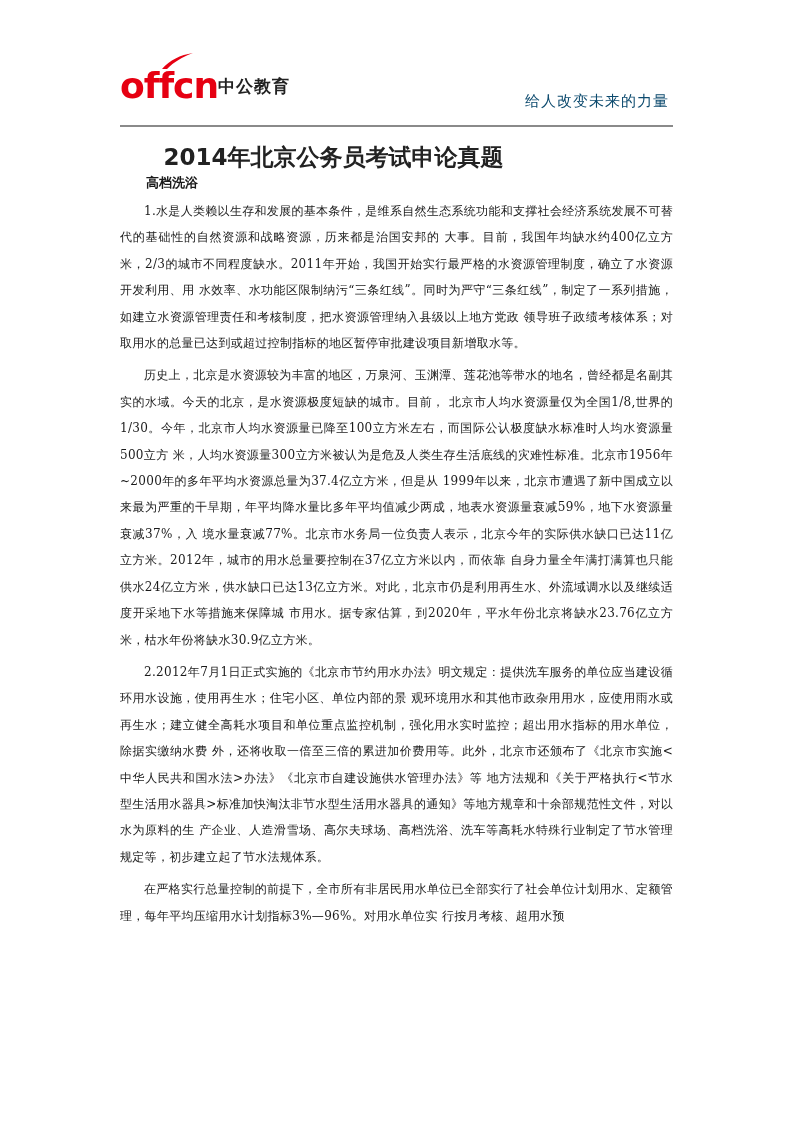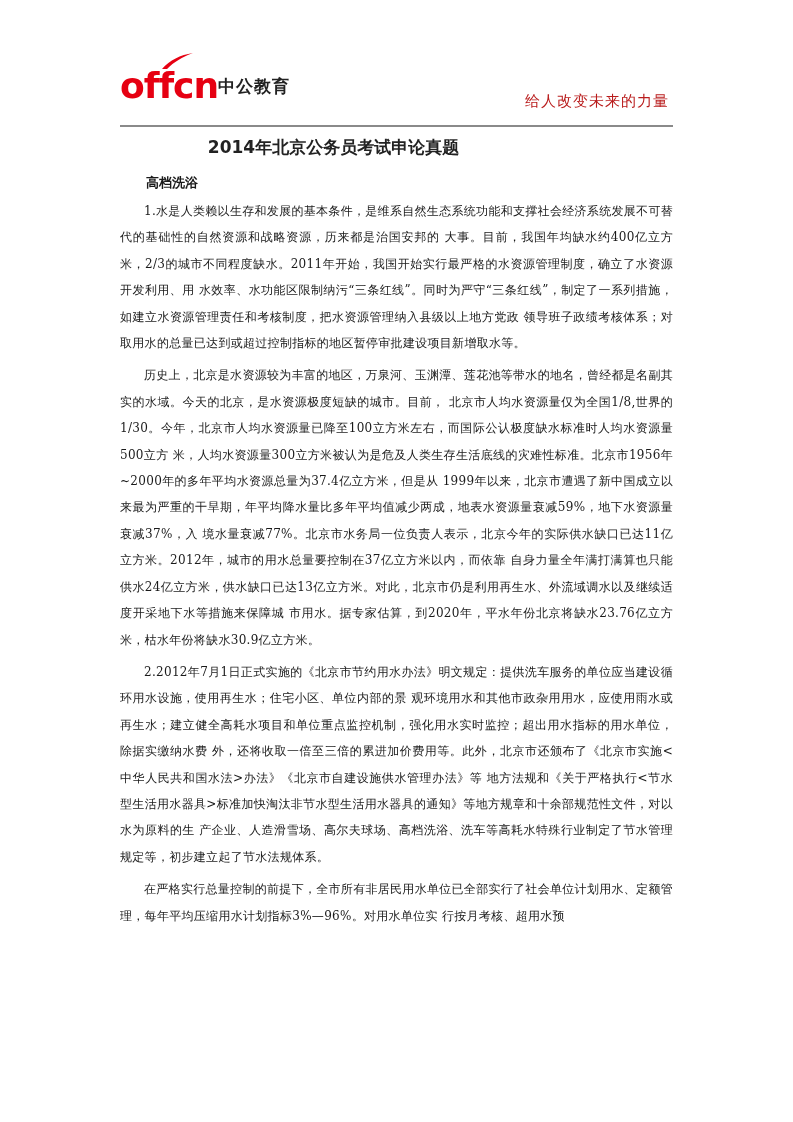--- a/index.html
+++ b/index.html
@@ -5,24 +5,24 @@
   html, body { margin: 0; padding: 0; background: #ffffff; }
   body { width: 793px; height: 1122px; position: relative; overflow: hidden;
          font-family: "DejaVu Serif", "Liberation Serif", serif; color: #1a1a1a; }
   .header { position: absolute; left: 0; top: 0; width: 793px; height: 130px; }
   .logo { position: absolute; left: 120px; top: 62px; height: 40px; display: flex; align-items: flex-end; }
   .logo-mark { position: relative; font-family: "DejaVu Sans", "Liberation Sans", sans-serif; font-weight: bold;
                font-size: 36px; color: #e60012; letter-spacing: -1px; line-height: 32px; }
   .logo-swoosh { position: absolute; left: 40px; top: -10px; width: 34px; height: 18px; }
   .logo-cn { font-family: Liberation Mono, monospace; font-weight: bold; font-size: 17px;
              color: #222; line-height: 28px; letter-spacing: 1px; }
-  .slogan { position: absolute; right: 124px; top: 92px; font-size: 15px; color: #b91c1c; letter-spacing: 1px; }
+  .slogan { position: absolute; right: 124px; top: 92px; font-size: 15px; color: #0c4a6e; letter-spacing: 1px; }
   .rule { position: absolute; left: 120px; top: 125px; width: 553px; height: 2px; background: #8a8a8a; }
-  .title { position: absolute; left: 0; width: 667px; top: 136px; text-align: center;
-           font-family: "DejaVu Sans", "Liberation Sans", sans-serif; font-weight: bold; font-size: 17px; color: #222; }
+  .title { position: absolute; left: 0; width: 667px; top: 142px; text-align: center;
+           font-family: "DejaVu Sans", "Liberation Sans", sans-serif; font-weight: bold; font-size: 23px; color: #222; }
   .content { position: absolute; left: 120px; top: 172px; width: 553px; }
   .section-heading { font-family: "DejaVu Sans", "Liberation Sans", sans-serif; font-weight: bold; font-size: 13px;
                      margin: 0 0 4px 26px; line-height: 22px; }
   .para { font-size: 12px; line-height: 26.4px; text-indent: 2em; margin: 0 0 6px 0;
           text-align: justify; letter-spacing: 0.3px; }
 </style>
 </head>
 <body>
 
 <div class="header">

